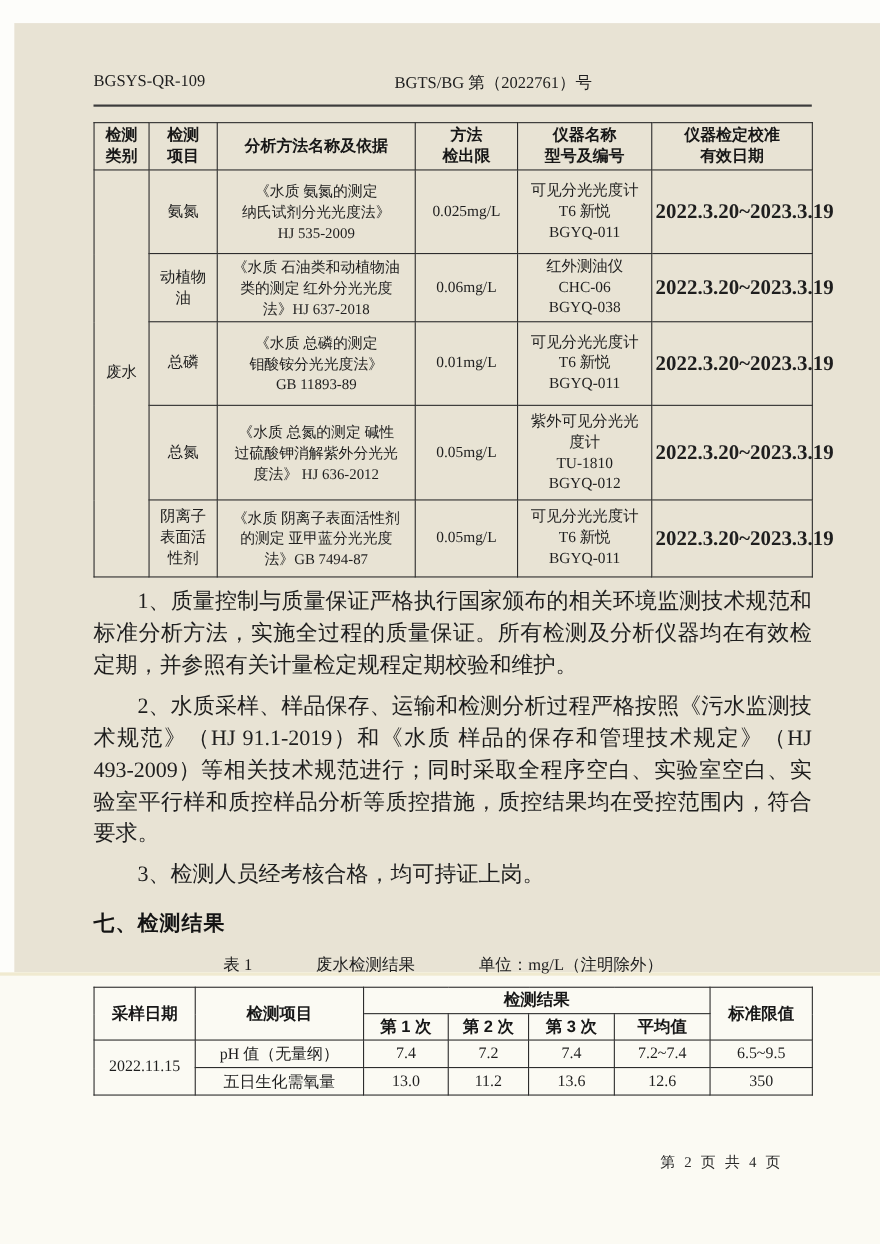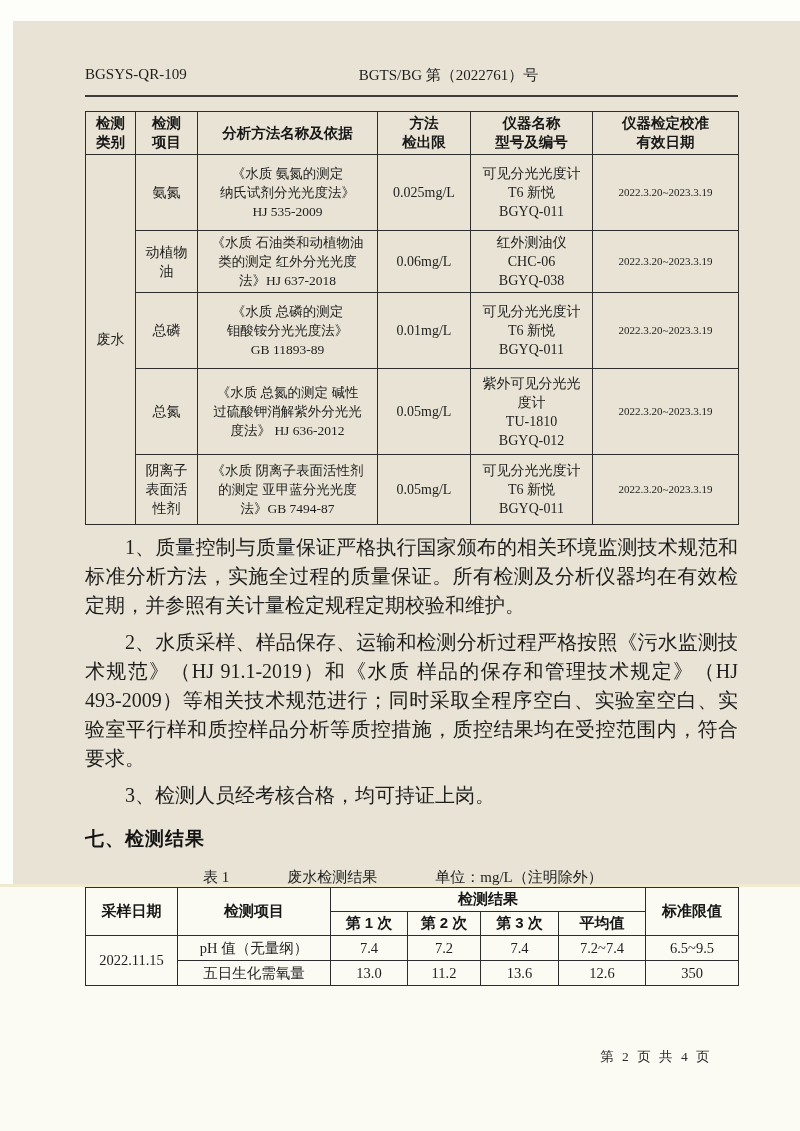--- a/index.html
+++ b/index.html
@@ -28,32 +28,32 @@
   th {
     font-family:"Liberation Sans","DejaVu Sans",sans-serif;
     font-weight:bold; color:#171717;
   }
   .ml { white-space:pre-line; }
 
   .mtable { margin-top:14px; font-size:14px; }
   .mtable th { font-size:14.5px; line-height:19px; }
   .mtable td { line-height:19px; }
   .method-cell { font-size:13.5px; }
-  .date-cell { font-size:11px; }
+  .date-cell { font-size:19px;font-weight:bold; }
 
   .sec-title {
     margin-top:18px; font-size:19px; font-weight:bold; letter-spacing:1px;
     font-family:"Liberation Sans","DejaVu Sans",sans-serif; color:#141414;
   }
   .sec-title-7 { margin-top:16px; }
   .para { margin-top:8px; font-size:20px; line-height:29px; text-align:justify; text-indent:40px; }
   .intro { margin-top:13px; font-size:15.5px; line-height:20px; text-indent:30px; }
 
   .t1caption { display:flex; margin-top:16px; padding-left:118px; gap:58px; font-size:15px; white-space:nowrap; }
-  .rtable { margin-top:0; font-size:14.5px;padding-left:23px; }
+  .rtable { margin-top:10px; font-size:14.5px;padding-left:23px; }
   .rtable th { font-size:15px; }
   .row-h1 { height:24px; } .row-h2 { height:24px; } .row-d { height:25px; }
 
   .footer {
     position:absolute; z-index:2; top:1048px; right:88px;
     font-size:13.5px; letter-spacing:2.5px; color:#2a2a2a;
   }
 </style>
 </head>
 <body>

